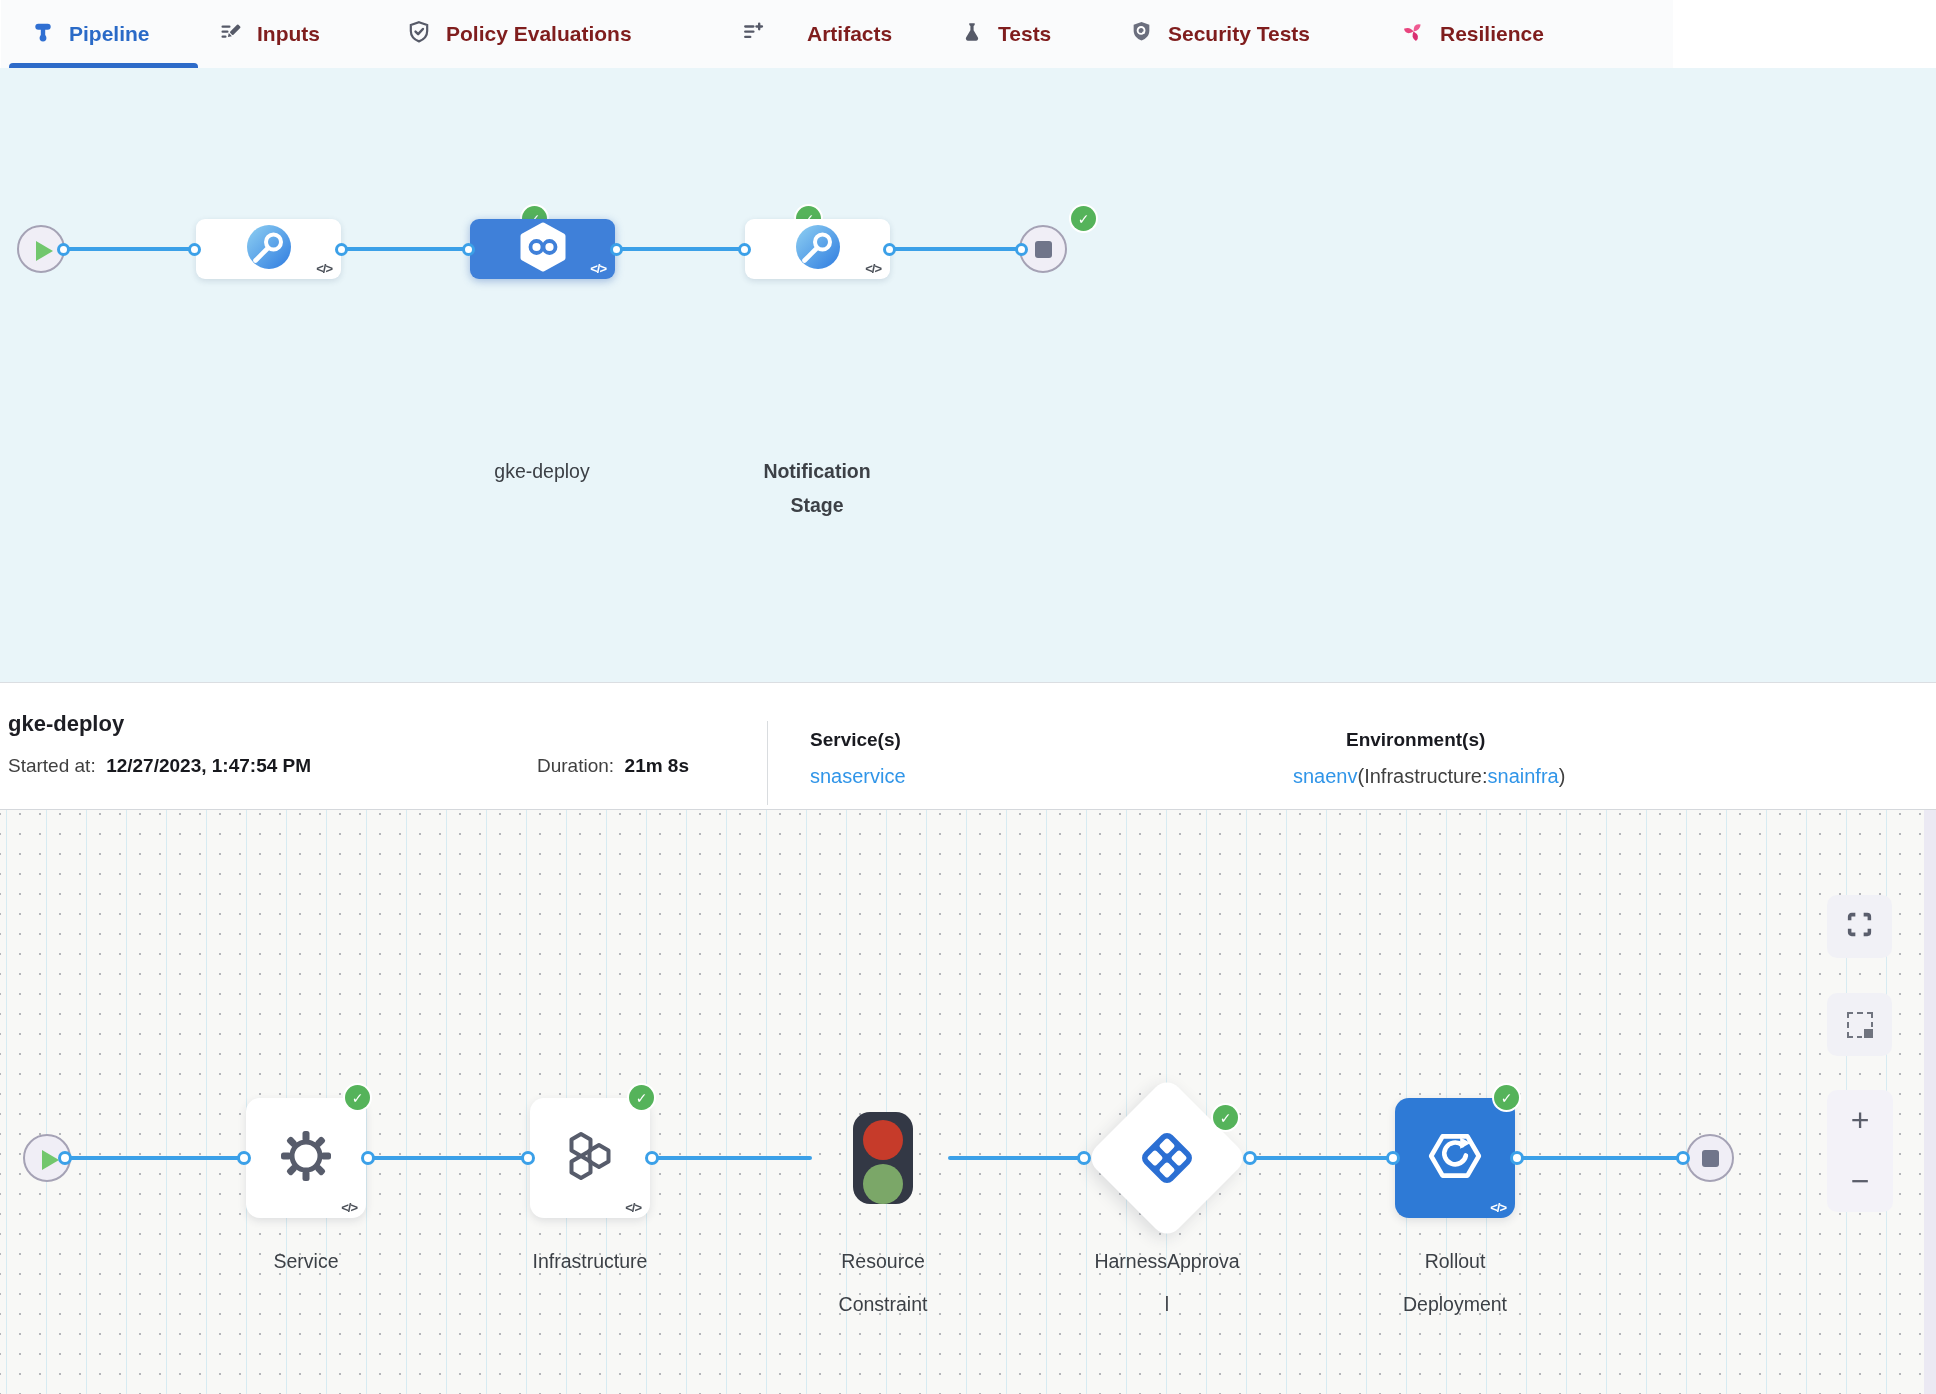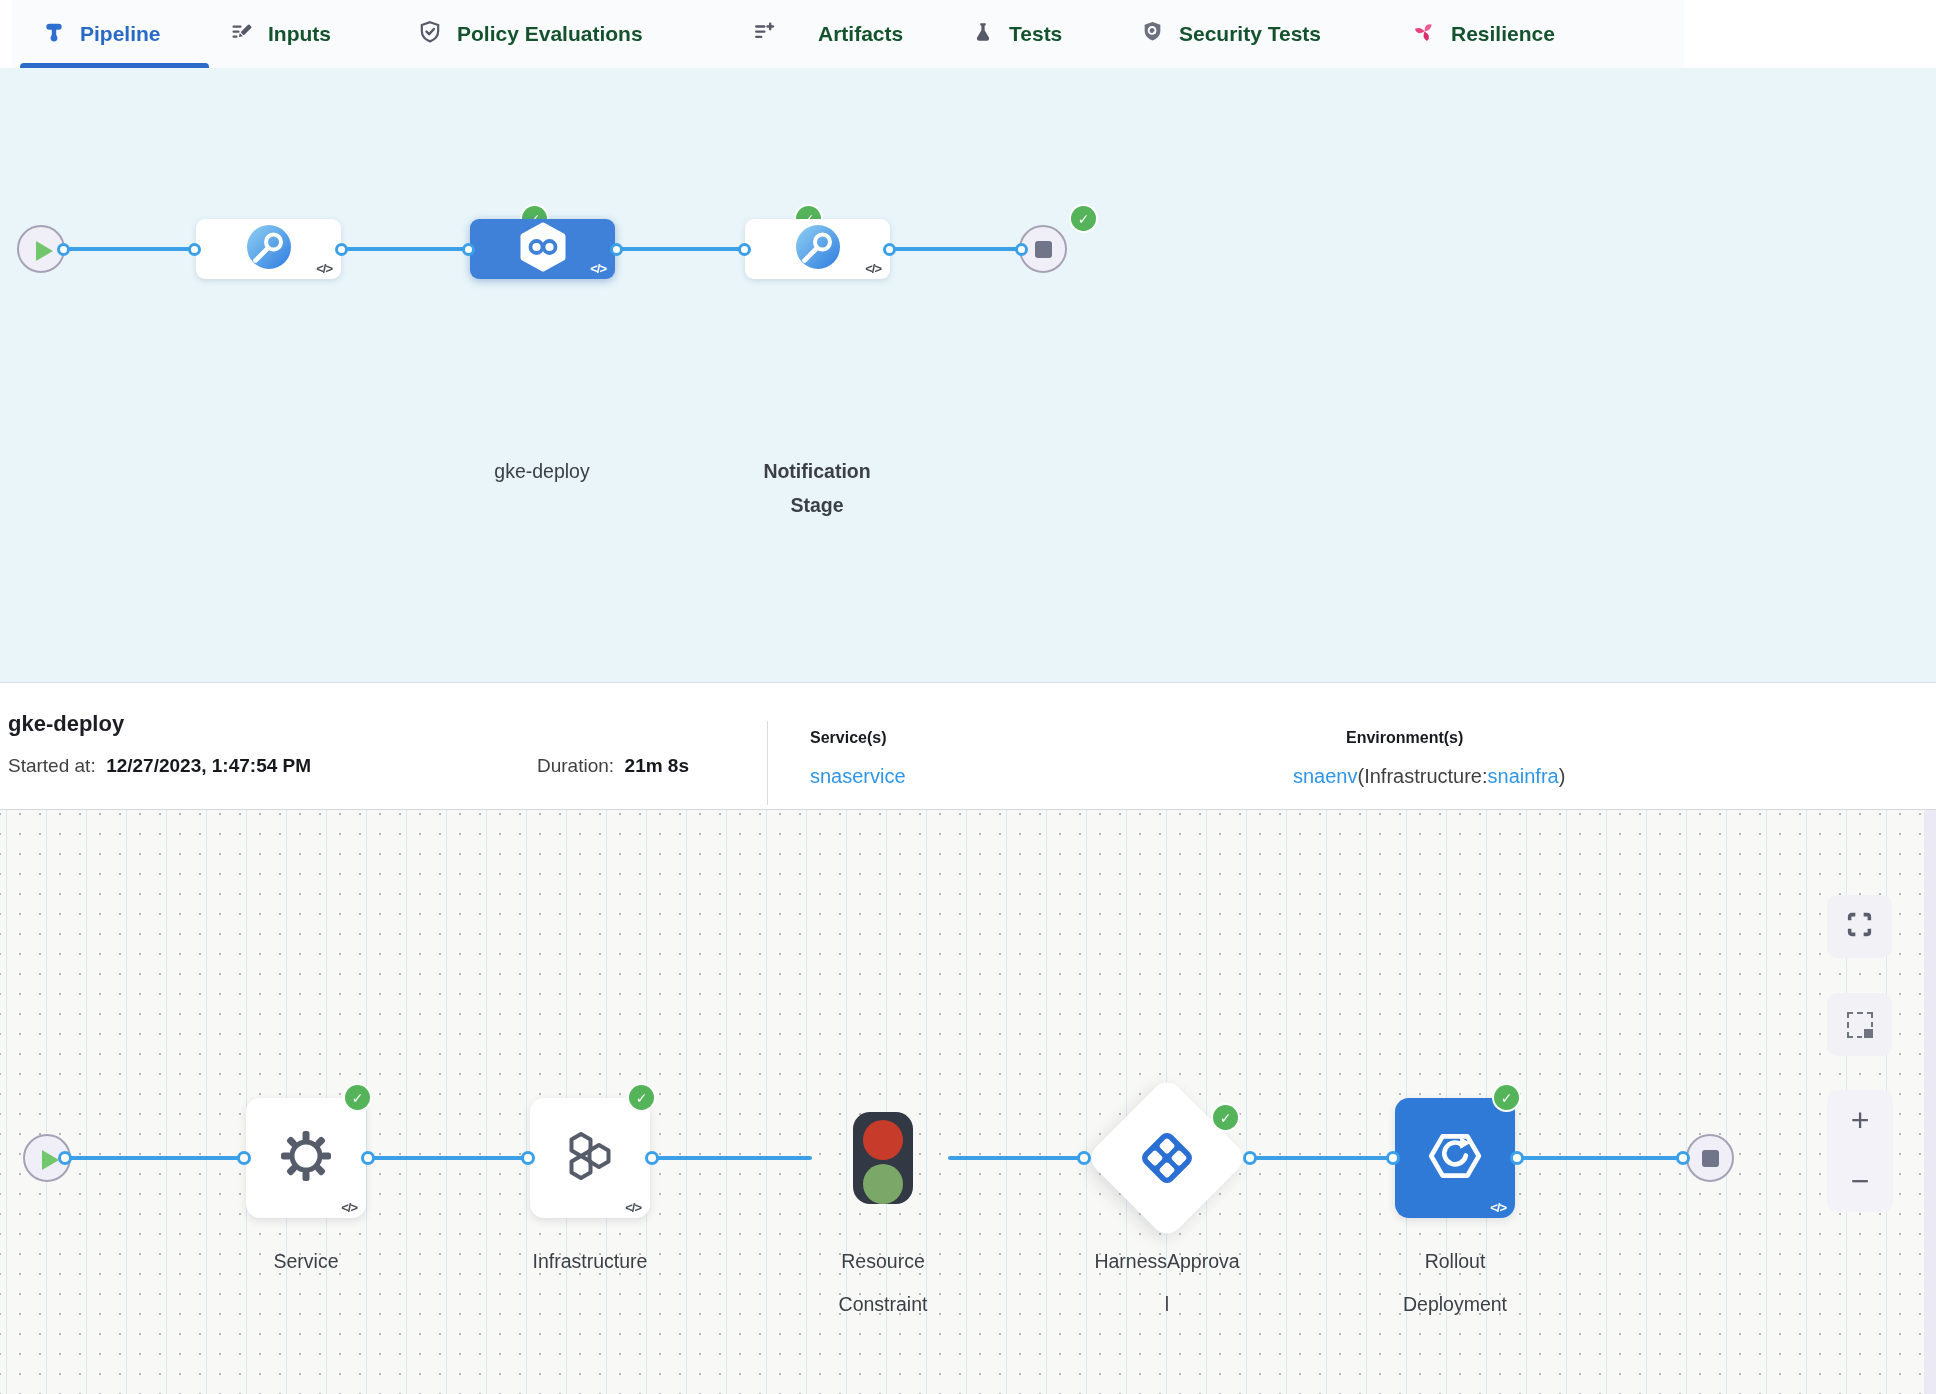--- a/index.html
+++ b/index.html
@@ -1,23 +1,23 @@
 <!DOCTYPE html>
 <html><head>
 <meta charset="utf-8">
 <style>
   html,body{margin:0;padding:0;background:#fff;}
   #app{position:relative;width:1936px;height:1394px;overflow:hidden;
        font-family:"Liberation Sans","DejaVu Sans",sans-serif;color:#1d1e24;}
 
   
-  .tabbar{position:absolute;left:12px;top:0;width:1672px;height:68px;background:#fafbfc;
+  .tabbar{position:absolute;left:1px;top:0;width:1672px;height:68px;background:#fafbfc;
           border-bottom:4px solid #701a75;}
   .tab{position:absolute;top:0;height:68px;display:flex;align-items:center;gap:15px;
-       font-size:21px;font-weight:600;color:#14532d;cursor:pointer;white-space:nowrap;}
+       font-size:21px;font-weight:600;color:#7f1d1d;cursor:pointer;white-space:nowrap;}
   .tab.active{color:#2a6ac7;}
   .tab-underline{position:absolute;left:8px;top:63px;width:189px;height:5px;background:#2d6bc9;
                  border-radius:4px 4px 0 0;}
 
   
   .pgraph{position:absolute;left:0;top:68px;width:1936px;height:614px;background:#e9f5f9;}
   .node-circle{position:absolute;width:48px;height:48px;border-radius:50%;
                background:#f0eef6;border:2px solid #a5a2b5;box-sizing:border-box;}
   .play-tri{position:absolute;left:17px;top:14px;width:0;height:0;
             border-left:17px solid #72c76d;border-top:10px solid transparent;border-bottom:10px solid transparent;}
@@ -37,21 +37,21 @@
   .stage-card.selected .code-glyph{color:#fff;}
   .stage-label{position:absolute;width:160px;text-align:center;font-size:19.5px;color:#3c4046;
                line-height:34px;top:386px;overflow-wrap:break-word;}
 
   
   .infobar{position:absolute;left:0;top:682px;width:1936px;height:128px;background:#fff;
            border-top:1px solid #dbdee2;border-bottom:1px solid #d5d8dc;box-sizing:border-box;}
   .info-title{position:absolute;left:8px;top:28px;font-size:22px;font-weight:700;color:#1d1e24;}
   .info-gray{color:#404040;font-size:19px;}
   .info-strong{color:#17181d;font-size:19px;font-weight:700;}
-  .info-head{font-size:16px;font-weight:700;color:#191a20;}
+  .info-head{font-size:19px;font-weight:700;color:#191a20;}
   .info-link{color:#3095e8;font-size:20px;cursor:pointer;}
   .info-divider{position:absolute;left:767px;top:38px;width:1px;height:84px;background:#d9dcdf;}
 
   
   .canvas{position:absolute;left:0;top:810px;width:1936px;height:584px;background:#f8f8f6;
           background-image:
             radial-gradient(circle,#b5b7bb 1.3px,transparent 1.5px),
             linear-gradient(90deg,rgba(150,210,233,.33) 0 1px,transparent 1px 40px);
           background-size:20px 20px,40px 100%;background-position:10px 14px,6px 0;}
   .eline{position:absolute;height:4px;background:#3ba0e8;border-radius:2px;}

